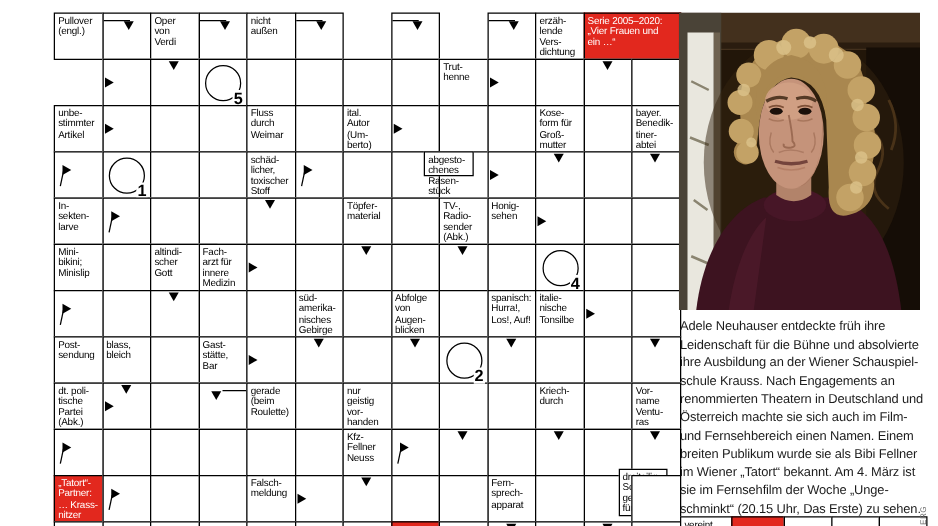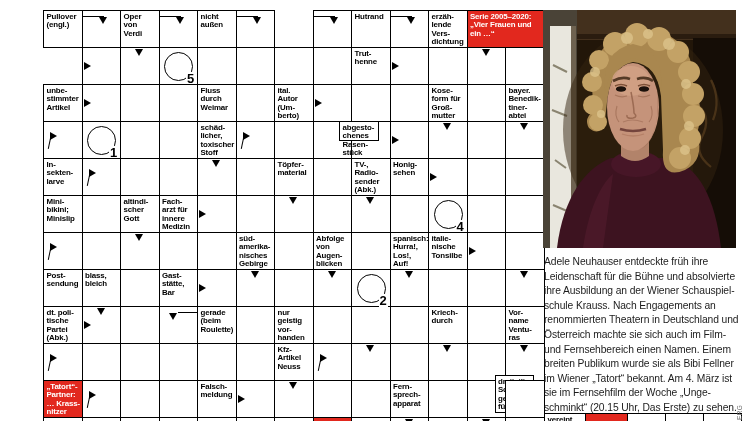--- a/index.html
+++ b/index.html
@@ -2,21 +2,21 @@
 <html style="--red: #e2281e;"><head>
 <meta charset="utf-8">
 <style>
   html,body{margin:0;padding:0;background:#fff;}
   .page{position:relative;width:750px;height:421px;background:#ffffff;overflow:hidden;
         font-family:"Liberation Sans",sans-serif;}
   
   .grid{position:absolute;left:43px;top:10px;width:502px;height:445px;}
   .cell{position:absolute;box-sizing:border-box;border:1px solid #000;background:#fff;}
   .cell.red{background:var(--red,#e2281e);}
-  .clue{font-weight:bold;font-size:7.9px;line-height:8.5px;letter-spacing:-0.15px;
+  .clue{font-weight:normal;font-size:7.9px;line-height:8.5px;letter-spacing:-0.15px;
         color:#000;padding:1.5px 1px 0 2.5px;white-space:pre-line;}
   .cell.red .clue{color:#fff;}
   
   .m-right{position:absolute;left:1px;top:50%;margin-top:-4.5px;width:0;height:0;
            border-left:7px solid #000;border-top:4.5px solid transparent;border-bottom:4.5px solid transparent;}
   .m-down{position:absolute;top:1px;left:50%;margin-left:-4.5px;width:0;height:0;
           border-top:7px solid #000;border-left:4.5px solid transparent;border-right:4.5px solid transparent;}
   .bd-line{position:absolute;left:0;top:5px;width:58%;height:1.4px;background:#000;}
   .bd-tri{position:absolute;left:calc(58% - 5px);top:6px;width:0;height:0;
           border-top:7px solid #000;border-left:4.5px solid transparent;border-right:4.5px solid transparent;}
@@ -72,23 +72,20 @@
 außen</div>
       </div>
       <div class="cell" style="left: 192.5px; top: 0px; width: 39.5px; height: 38px;">
         <span class="bd-line"></span>
         <span class="bd-tri"></span>
       </div>
       <div class="cell" style="left: 269.5px; top: 0px; width: 39.5px; height: 38px;">
         <span class="bd-line"></span>
         <span class="bd-tri"></span>
       </div>
-      <div class="cell" style="left: 308px; top: 0px; width: 39.5px; height: 38px;">
-        <div class="clue">Hutrand</div>
-      </div>
       <div class="cell" style="left: 346.5px; top: 0px; width: 39.5px; height: 38px;">
         <span class="bd-line"></span>
         <span class="bd-tri"></span>
       </div>
       <div class="cell" style="left: 385px; top: 0px; width: 39.5px; height: 38px;">
         <div class="clue">erzäh-
 lende
 Vers-
 dichtung</div>
       </div>
@@ -393,21 +390,21 @@
         <span class="br-stem"></span>
         <span class="br-tri"></span>
       </div>
       <div class="cell" style="left: 38.5px; top: 333px; width: 39.5px; height: 38px;"></div>
       <div class="cell" style="left: 77px; top: 333px; width: 39.5px; height: 38px;"></div>
       <div class="cell" style="left: 115.5px; top: 333px; width: 39.5px; height: 38px;"></div>
       <div class="cell" style="left: 154px; top: 333px; width: 39.5px; height: 38px;"></div>
       <div class="cell" style="left: 192.5px; top: 333px; width: 39.5px; height: 38px;"></div>
       <div class="cell" style="left: 231px; top: 333px; width: 39.5px; height: 38px;">
         <div class="clue">Kfz-
-Artikel
+Fellner
 Neuss</div>
       </div>
       <div class="cell" style="left: 269.5px; top: 333px; width: 39.5px; height: 38px;">
         <span class="br-stem"></span>
         <span class="br-tri"></span>
       </div>
       <div class="cell" style="left: 308px; top: 333px; width: 39.5px; height: 38px;">
         <span class="m-down"></span>
       </div>
       <div class="cell" style="left: 346.5px; top: 333px; width: 39.5px; height: 38px;"></div>

